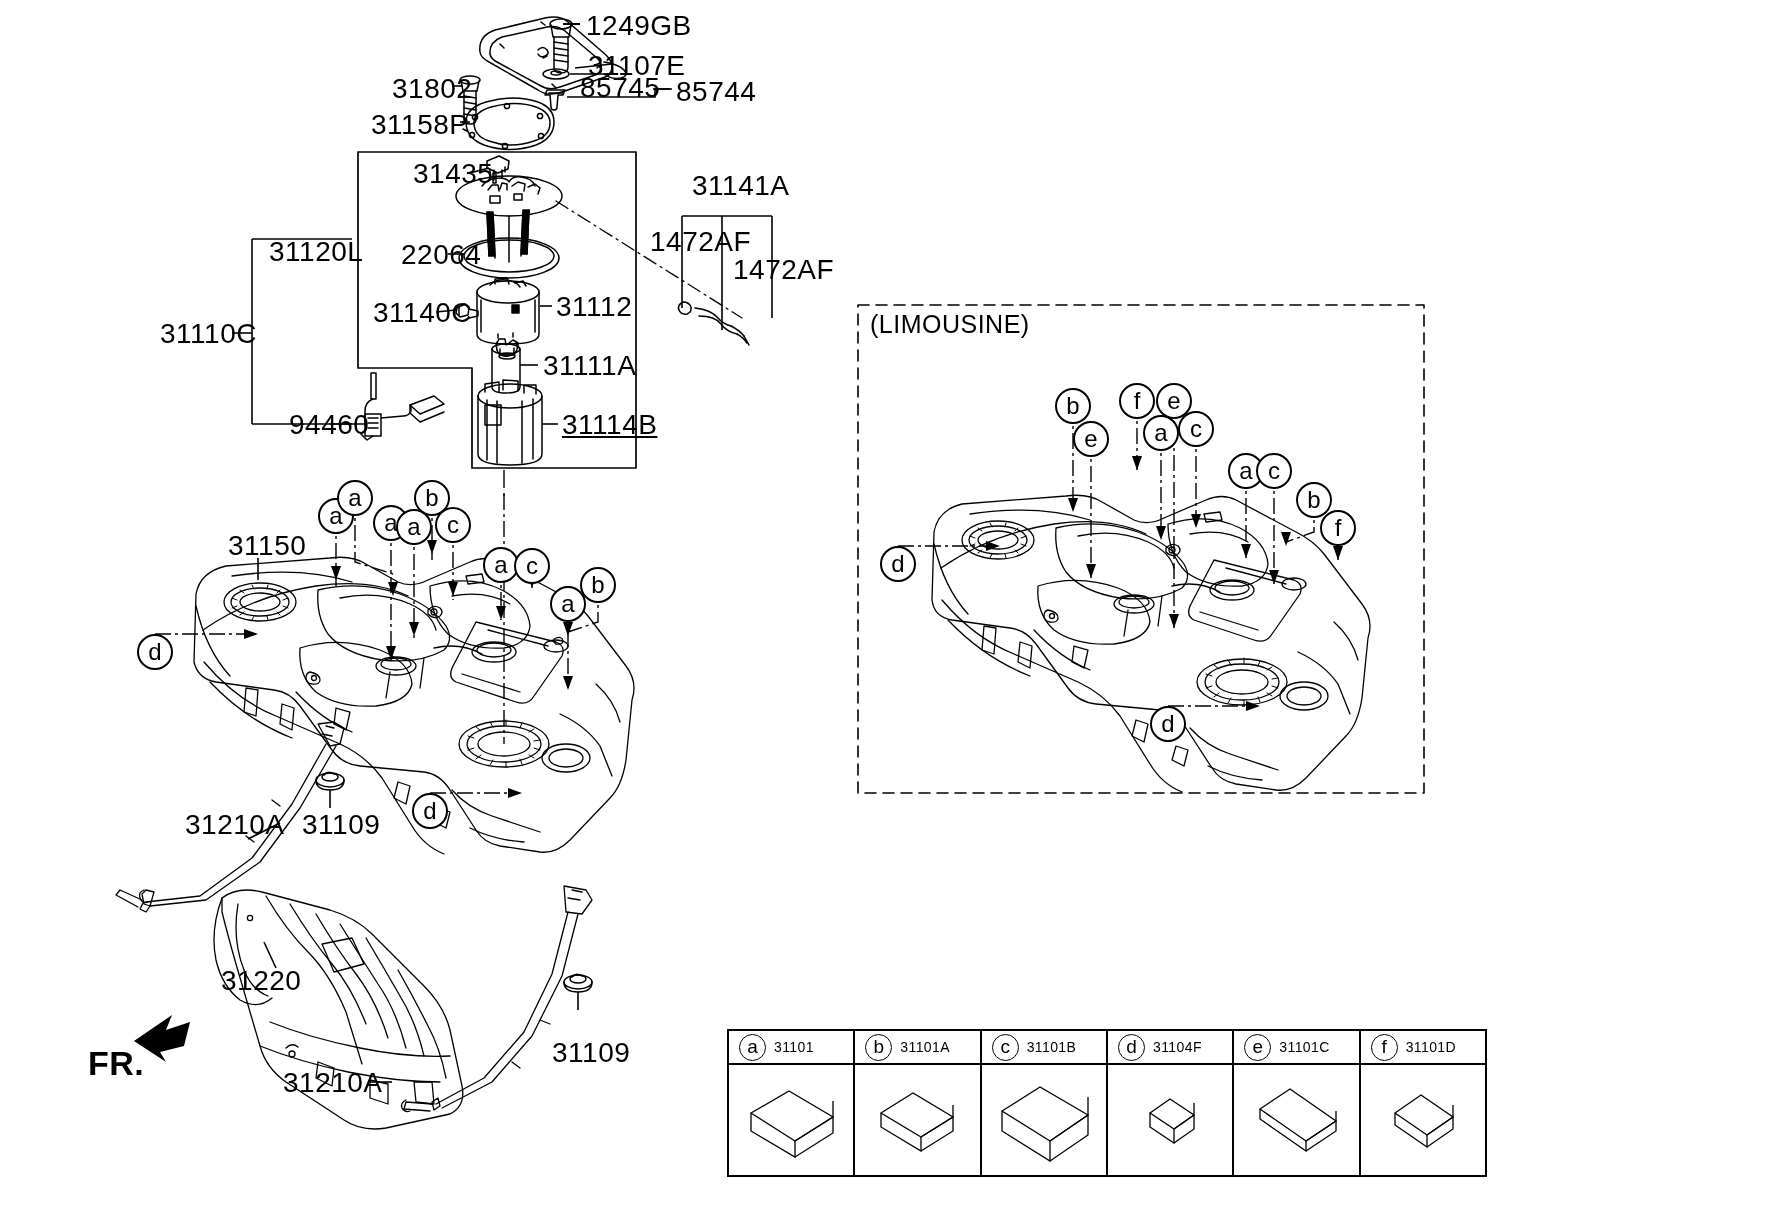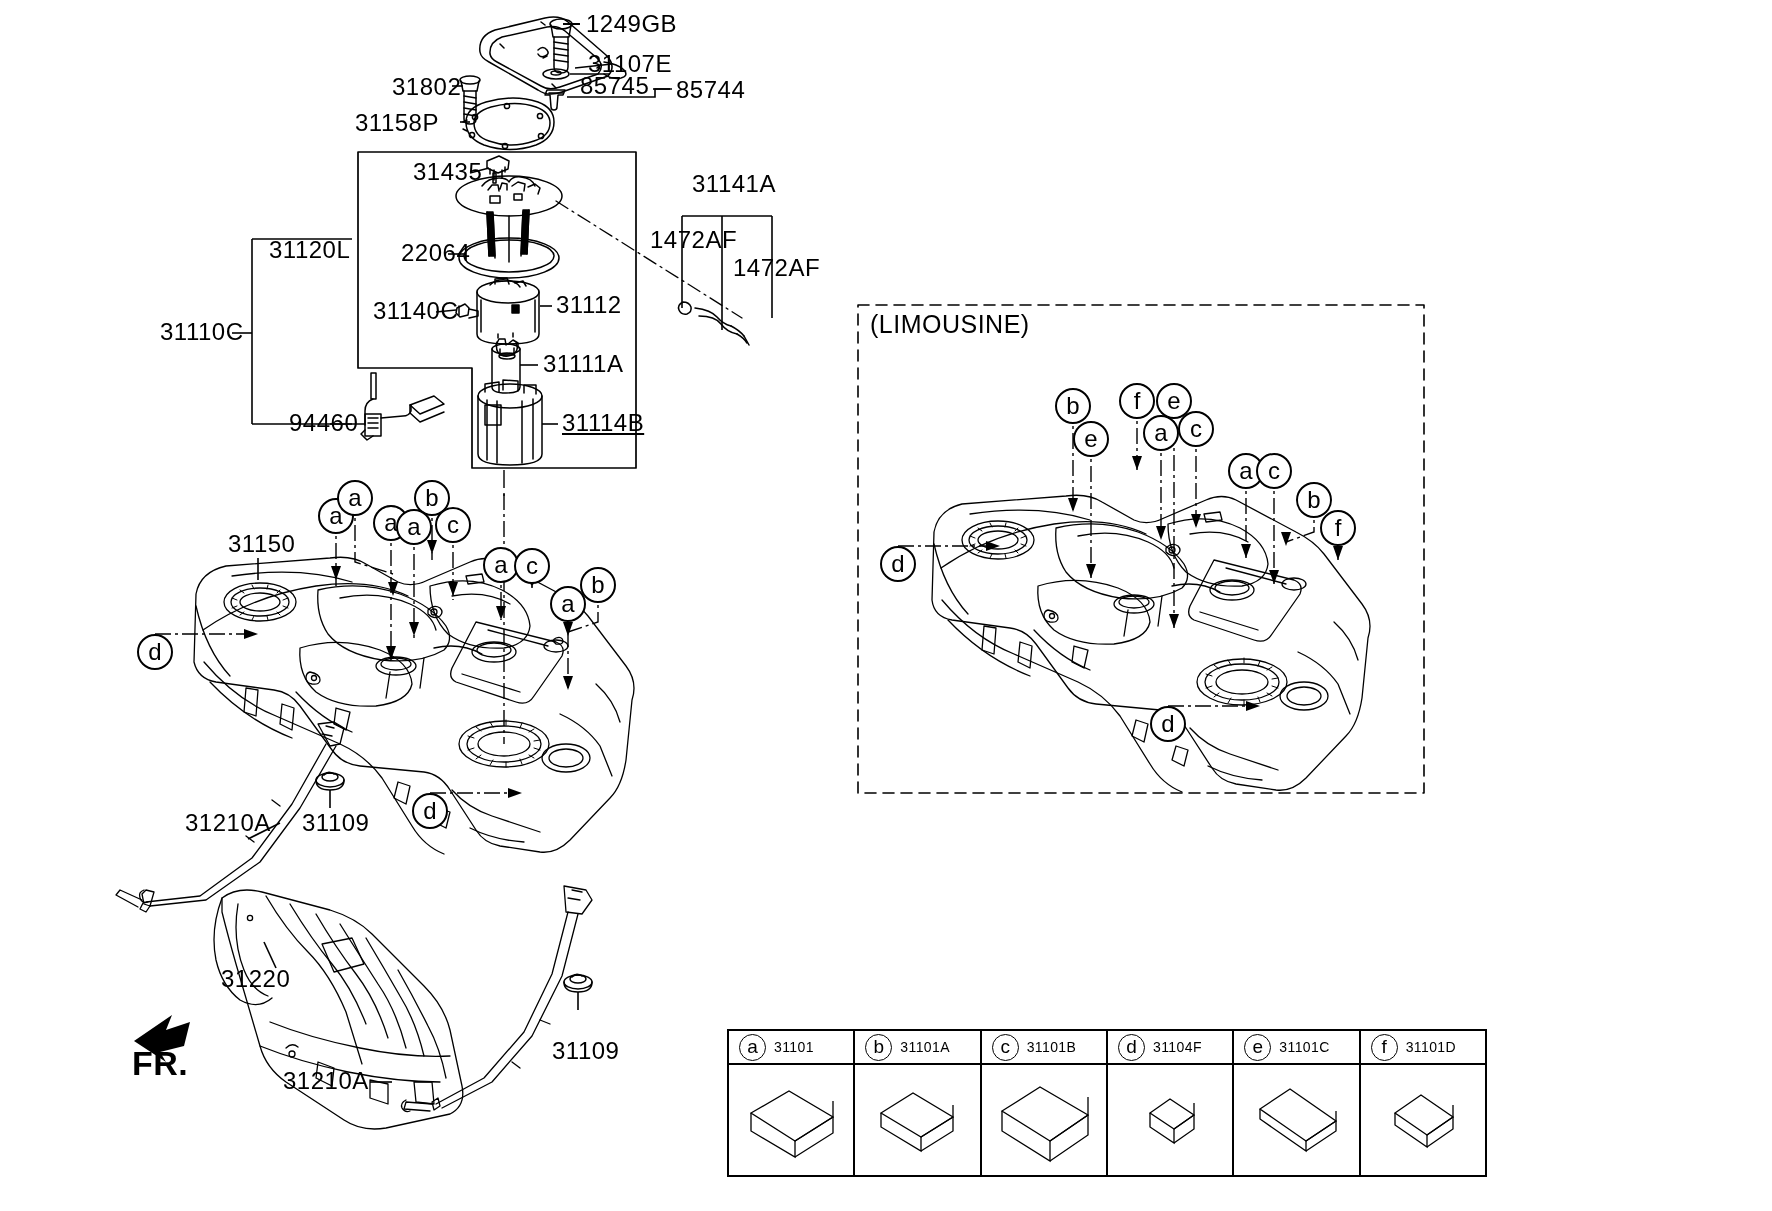--- a/index.html
+++ b/index.html
@@ -12,21 +12,21 @@
     width: 1772px;
     height: 1211px;
     background: #ffffff;
     font-family: "Liberation Sans", sans-serif;
     color: #000000;
     overflow: hidden;
   }
   .lbl {
     position: absolute;
     font-family: "Liberation Sans", sans-serif;
-    font-size: 24px;
+    font-size: 28px;
     letter-spacing: 0.5px;
     color: #000;
     white-space: nowrap;
     line-height: 1;
   }
   .lbl.fr {
     font-size: 34px;
     font-weight: bold;
   }
   .lbl.limo { font-size: 25px; }
@@ -587,21 +587,21 @@
     <g stroke-dasharray="18 5 3 5" stroke-width="1.4">
       <path d="M504 470 L504 500"></path>
     </g>
   </svg>
 
   <div class="lbl" style="left:586px; top:12px;">1249GB</div>
   <div class="lbl" style="left:588px; top:52px;">31107E</div>
   <div class="lbl" style="left:580px; top:74px;">85745</div>
   <div class="lbl" style="left:676px; top:78px;">85744</div>
   <div class="lbl" style="left:392px; top:75px;">31802</div>
-  <div class="lbl" style="left:355px; top:111px;">31158P</div>
+  <div class="lbl" style="left:371px; top:111px;">31158P</div>
 
   <div class="lbl" style="left:160px; top:320px;">31110C</div>
   <div class="lbl" style="left:269px; top:238px;">31120L</div>
   <div class="lbl" style="left:289px; top:411px;">94460</div>
 
   <div class="lbl" style="left:413px; top:160px;">31435</div>
   <div class="lbl" style="left:401px; top:241px;">22064</div>
   <div class="lbl" style="left:373px; top:299px;">31140C</div>
   <div class="lbl" style="left:556px; top:293px;">31112</div>
   <div class="lbl" style="left:543px; top:352px;">31111A</div>
@@ -613,21 +613,21 @@
 
   <div class="lbl" style="left:228px; top:532px;">31150</div>
   <div class="lbl" style="left:185px; top:811px;">31210A</div>
   <div class="lbl" style="left:302px; top:811px;">31109</div>
   <div class="lbl" style="left:221px; top:967px;">31220</div>
   <div class="lbl" style="left:552px; top:1039px;">31109</div>
   <div class="lbl" style="left:283px; top:1069px;">31210A</div>
 
   <div class="lbl limo" style="left:870px; top:312px;">(LIMOUSINE)</div>
 
-  <div class="lbl fr" style="left:88px; top:1046px;margin-left:44px;">FR.</div>
+  <div class="lbl fr" style="left:88px; top:1046px;">FR.</div>
 
   <div class="bub" style="left:318px; top:498px;">a</div>
   <div class="bub" style="left:337px; top:480px;">a</div>
   <div class="bub" style="left:373px; top:505px;">a</div>
   <div class="bub" style="left:414px; top:480px;">b</div>
   <div class="bub" style="left:396px; top:509px;">a</div>
   <div class="bub" style="left:435px; top:507px;">c</div>
   <div class="bub" style="left:483px; top:547px;">a</div>
   <div class="bub" style="left:514px; top:548px;">c</div>
   <div class="bub" style="left:550px; top:586px;">a</div>

